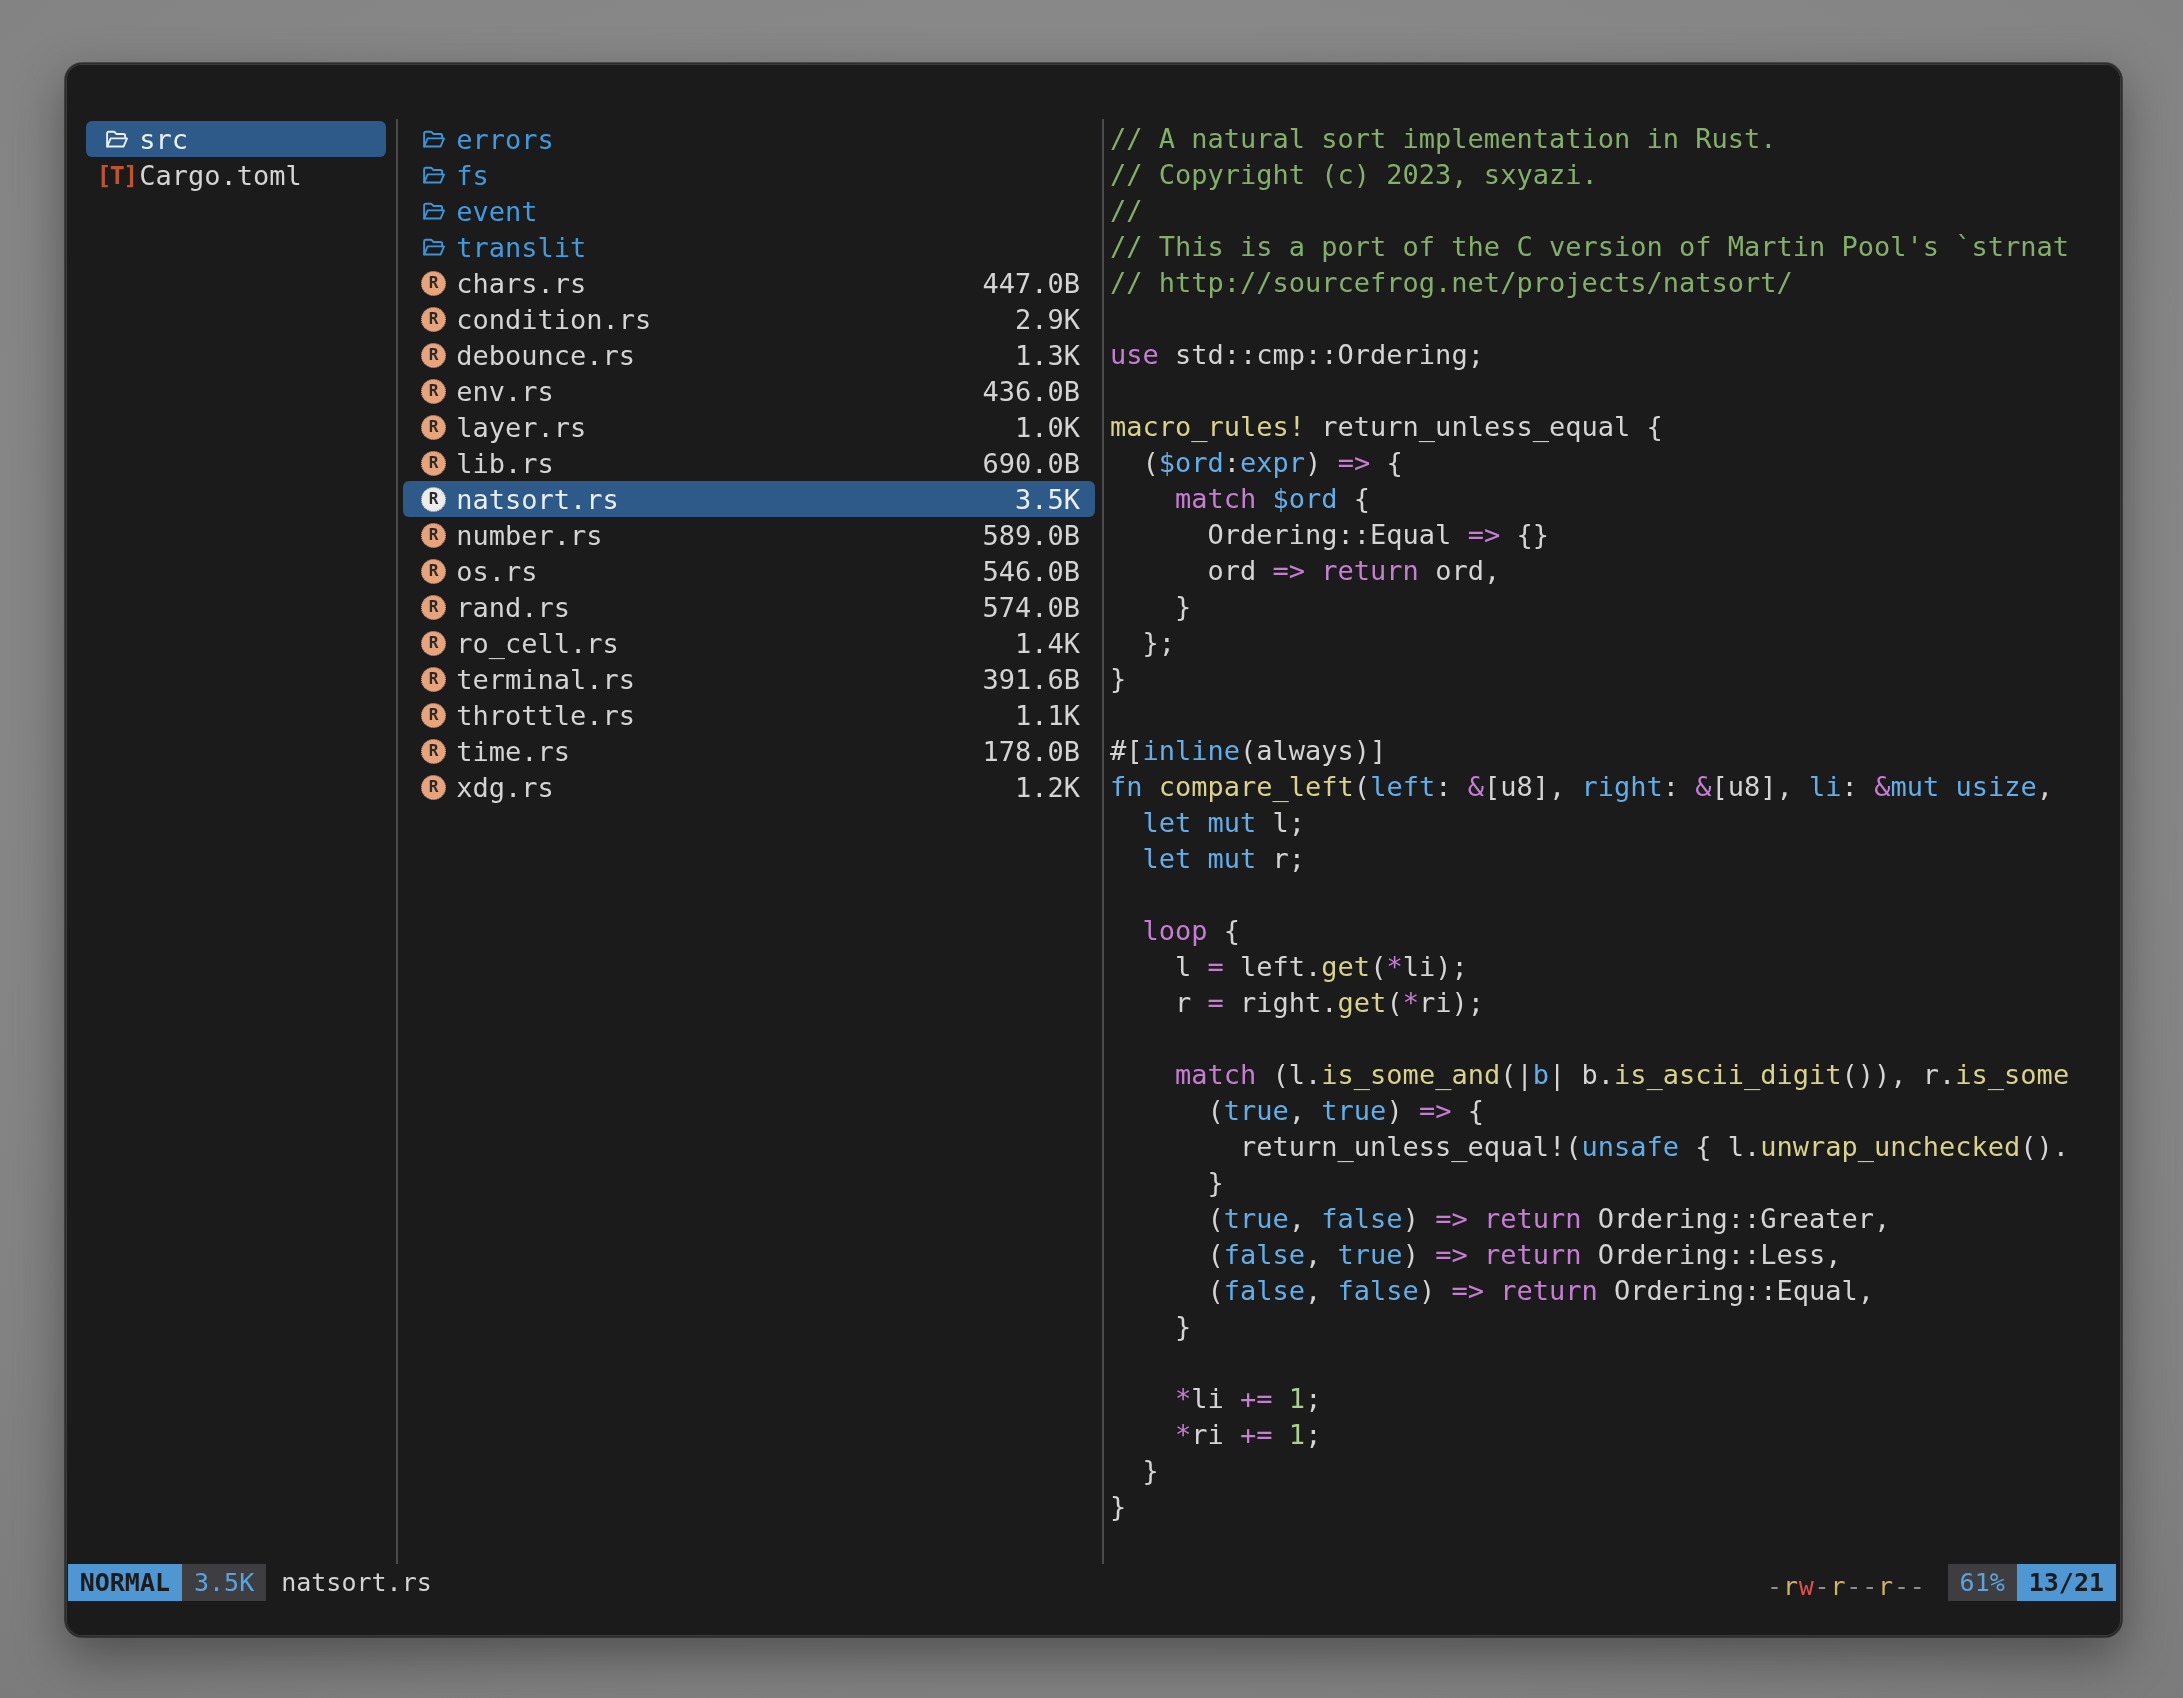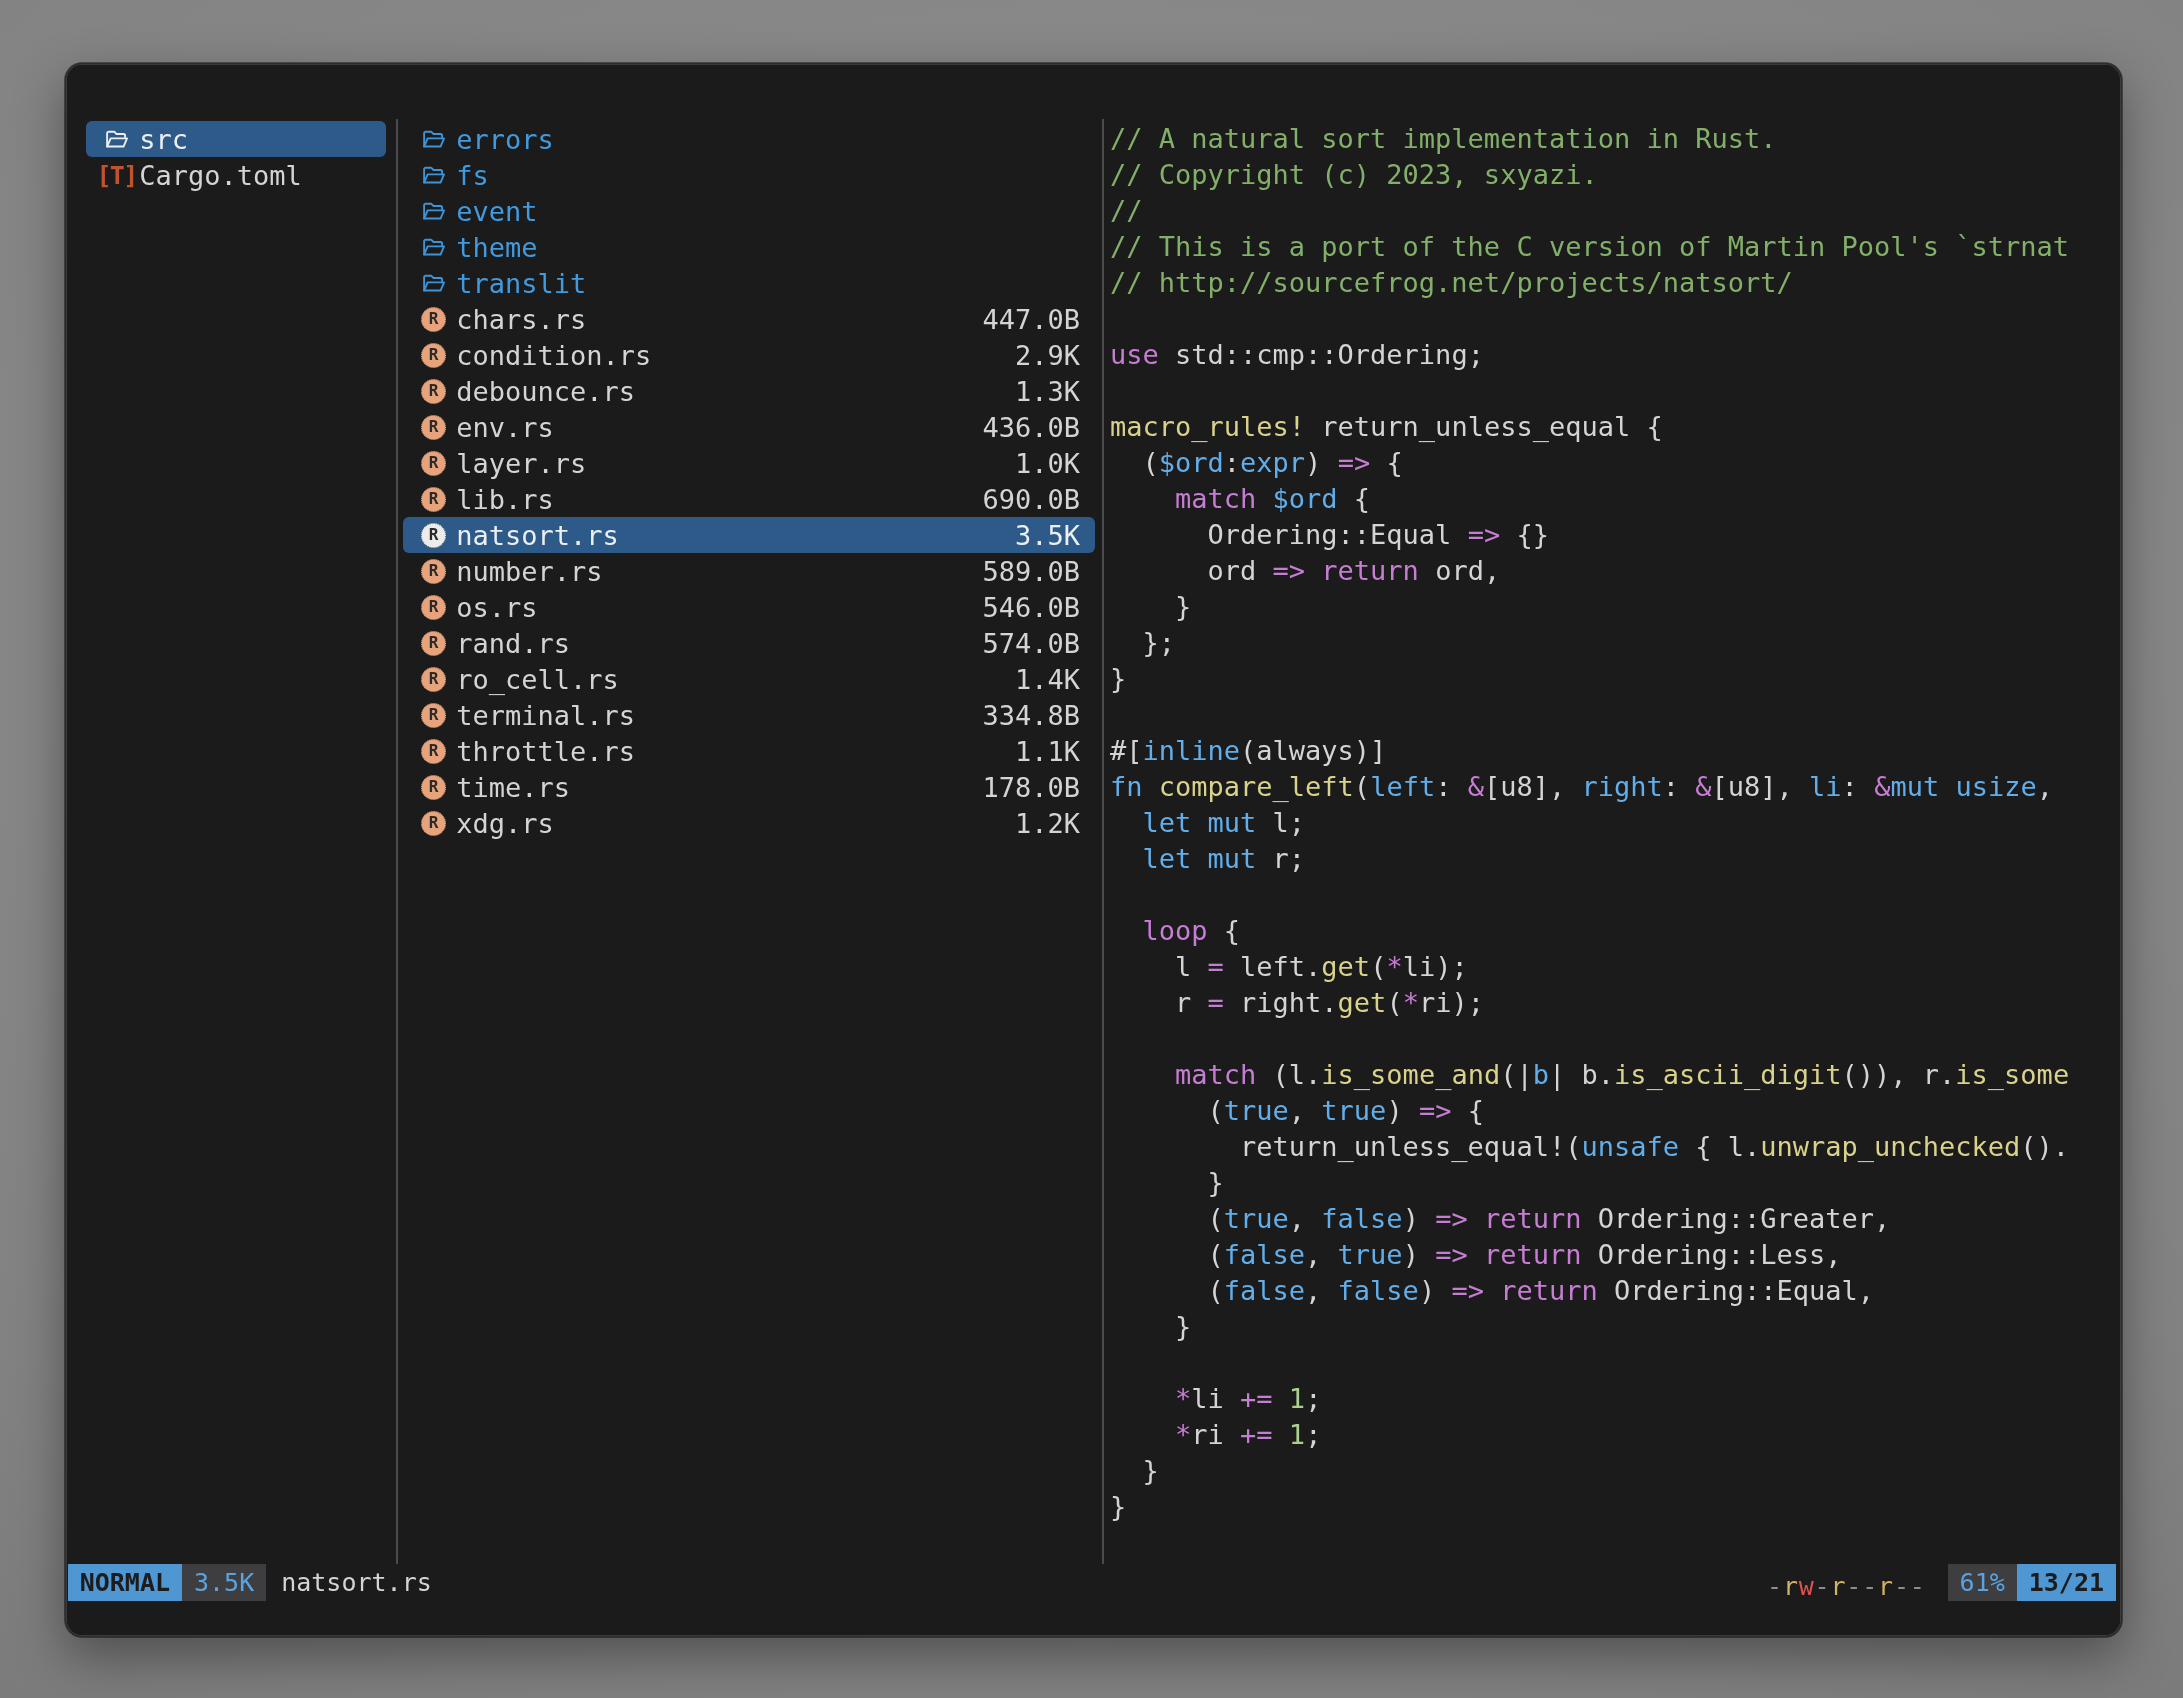--- a/index.html
+++ b/index.html
@@ -93,37 +93,33 @@
               <path d="M4 25 V8 c0-1.1 .9-2 2-2 h7 l3 3 h9 c1.1 0 2 .9 2 2 v2"></path>
               <path d="M4 25 l4.5-10.5 h21 L25 25 z"></path>
             </svg></span><span class="name">fs</span><span class="size"></span></div>
         <div class="row dir"><span class="ic"><svg viewBox="0 0 32 32" width="25" height="25" fill="none" stroke="currentColor" stroke-width="2.4" stroke-linejoin="round" stroke-linecap="round">
               <path d="M4 25 V8 c0-1.1 .9-2 2-2 h7 l3 3 h9 c1.1 0 2 .9 2 2 v2"></path>
               <path d="M4 25 l4.5-10.5 h21 L25 25 z"></path>
             </svg></span><span class="name">event</span><span class="size"></span></div>
         <div class="row dir"><span class="ic"><svg viewBox="0 0 32 32" width="25" height="25" fill="none" stroke="currentColor" stroke-width="2.4" stroke-linejoin="round" stroke-linecap="round">
               <path d="M4 25 V8 c0-1.1 .9-2 2-2 h7 l3 3 h9 c1.1 0 2 .9 2 2 v2"></path>
               <path d="M4 25 l4.5-10.5 h21 L25 25 z"></path>
-            </svg></span><span class="name">theme</span><span class="size"></span></div>
-        <div class="row dir"><span class="ic"><svg viewBox="0 0 32 32" width="25" height="25" fill="none" stroke="currentColor" stroke-width="2.4" stroke-linejoin="round" stroke-linecap="round">
-              <path d="M4 25 V8 c0-1.1 .9-2 2-2 h7 l3 3 h9 c1.1 0 2 .9 2 2 v2"></path>
-              <path d="M4 25 l4.5-10.5 h21 L25 25 z"></path>
             </svg></span><span class="name">translit</span><span class="size"></span></div>
         <div class="row rust"><span class="ic"><span class="rust-circle">R</span></span><span class="name">chars.rs</span><span class="size">447.0B</span></div>
         <div class="row rust"><span class="ic"><span class="rust-circle">R</span></span><span class="name">condition.rs</span><span class="size">2.9K</span></div>
         <div class="row rust"><span class="ic"><span class="rust-circle">R</span></span><span class="name">debounce.rs</span><span class="size">1.3K</span></div>
         <div class="row rust"><span class="ic"><span class="rust-circle">R</span></span><span class="name">env.rs</span><span class="size">436.0B</span></div>
         <div class="row rust"><span class="ic"><span class="rust-circle">R</span></span><span class="name">layer.rs</span><span class="size">1.0K</span></div>
         <div class="row rust"><span class="ic"><span class="rust-circle">R</span></span><span class="name">lib.rs</span><span class="size">690.0B</span></div>
         <div class="row rust selected"><span class="ic"><span class="rust-circle">R</span></span><span class="name">natsort.rs</span><span class="size">3.5K</span></div>
         <div class="row rust"><span class="ic"><span class="rust-circle">R</span></span><span class="name">number.rs</span><span class="size">589.0B</span></div>
         <div class="row rust"><span class="ic"><span class="rust-circle">R</span></span><span class="name">os.rs</span><span class="size">546.0B</span></div>
         <div class="row rust"><span class="ic"><span class="rust-circle">R</span></span><span class="name">rand.rs</span><span class="size">574.0B</span></div>
         <div class="row rust"><span class="ic"><span class="rust-circle">R</span></span><span class="name">ro_cell.rs</span><span class="size">1.4K</span></div>
-        <div class="row rust"><span class="ic"><span class="rust-circle">R</span></span><span class="name">terminal.rs</span><span class="size">334.8B</span></div>
+        <div class="row rust"><span class="ic"><span class="rust-circle">R</span></span><span class="name">terminal.rs</span><span class="size">391.6B</span></div>
         <div class="row rust"><span class="ic"><span class="rust-circle">R</span></span><span class="name">throttle.rs</span><span class="size">1.1K</span></div>
         <div class="row rust"><span class="ic"><span class="rust-circle">R</span></span><span class="name">time.rs</span><span class="size">178.0B</span></div>
         <div class="row rust"><span class="ic"><span class="rust-circle">R</span></span><span class="name">xdg.rs</span><span class="size">1.2K</span></div>
       </div>
     <div class="pane pane-preview code" id="preview-pane"><div class="line"><span class="tok-c">// A natural sort implementation in Rust.</span></div><div class="line"><span class="tok-c">// Copyright (c) 2023, sxyazi.</span></div><div class="line"><span class="tok-c">//</span></div><div class="line"><span class="tok-c">// This is a port of the C version of Martin Pool's `strnat</span></div><div class="line"><span class="tok-c">// http://sourcefrog.net/projects/natsort/</span></div><div class="line">&nbsp;</div><div class="line"><span class="tok-k">use</span><span class="tok-d"> std::cmp::Ordering;</span></div><div class="line">&nbsp;</div><div class="line"><span class="tok-f">macro_rules!</span><span class="tok-d"> return_unless_equal {</span></div><div class="line"><span class="tok-d">  (</span><span class="tok-b">$ord</span><span class="tok-d">:</span><span class="tok-b">expr</span><span class="tok-d">) </span><span class="tok-k">=&gt;</span><span class="tok-d"> {</span></div><div class="line"><span class="tok-d">    </span><span class="tok-k">match</span><span class="tok-d"> </span><span class="tok-b">$ord</span><span class="tok-d"> {</span></div><div class="line"><span class="tok-d">      Ordering::Equal </span><span class="tok-k">=&gt;</span><span class="tok-d"> {}</span></div><div class="line"><span class="tok-d">      ord </span><span class="tok-k">=&gt;</span><span class="tok-d"> </span><span class="tok-k">return</span><span class="tok-d"> ord,</span></div><div class="line"><span class="tok-d">    }</span></div><div class="line"><span class="tok-d">  };</span></div><div class="line"><span class="tok-d">}</span></div><div class="line">&nbsp;</div><div class="line"><span class="tok-d">#[</span><span class="tok-b">inline</span><span class="tok-d">(always)]</span></div><div class="line"><span class="tok-b">fn</span><span class="tok-d"> </span><span class="tok-f">compare_left</span><span class="tok-d">(</span><span class="tok-b">left</span><span class="tok-d">: </span><span class="tok-k">&amp;</span><span class="tok-d">[u8], </span><span class="tok-b">right</span><span class="tok-d">: </span><span class="tok-k">&amp;</span><span class="tok-d">[u8], </span><span class="tok-b">li</span><span class="tok-d">: </span><span class="tok-k">&amp;</span><span class="tok-b">mut</span><span class="tok-d"> </span><span class="tok-b">usize</span><span class="tok-d">,</span></div><div class="line"><span class="tok-d">  </span><span class="tok-b">let</span><span class="tok-d"> </span><span class="tok-b">mut</span><span class="tok-d"> l;</span></div><div class="line"><span class="tok-d">  </span><span class="tok-b">let</span><span class="tok-d"> </span><span class="tok-b">mut</span><span class="tok-d"> r;</span></div><div class="line">&nbsp;</div><div class="line"><span class="tok-d">  </span><span class="tok-k">loop</span><span class="tok-d"> {</span></div><div class="line"><span class="tok-d">    l </span><span class="tok-k">=</span><span class="tok-d"> left.</span><span class="tok-f">get</span><span class="tok-d">(</span><span class="tok-k">*</span><span class="tok-d">li);</span></div><div class="line"><span class="tok-d">    r </span><span class="tok-k">=</span><span class="tok-d"> right.</span><span class="tok-f">get</span><span class="tok-d">(</span><span class="tok-k">*</span><span class="tok-d">ri);</span></div><div class="line">&nbsp;</div><div class="line"><span class="tok-d">    </span><span class="tok-k">match</span><span class="tok-d"> (l.</span><span class="tok-f">is_some_and</span><span class="tok-d">(|</span><span class="tok-b">b</span><span class="tok-d">| b.</span><span class="tok-f">is_ascii_digit</span><span class="tok-d">()), r.</span><span class="tok-f">is_some</span></div><div class="line"><span class="tok-d">      (</span><span class="tok-b">true</span><span class="tok-d">, </span><span class="tok-b">true</span><span class="tok-d">) </span><span class="tok-k">=&gt;</span><span class="tok-d"> {</span></div><div class="line"><span class="tok-d">        return_unless_equal!(</span><span class="tok-b">unsafe</span><span class="tok-d"> { l.</span><span class="tok-f">unwrap_unchecked</span><span class="tok-d">().</span></div><div class="line"><span class="tok-d">      }</span></div><div class="line"><span class="tok-d">      (</span><span class="tok-b">true</span><span class="tok-d">, </span><span class="tok-b">false</span><span class="tok-d">) </span><span class="tok-k">=&gt;</span><span class="tok-d"> </span><span class="tok-k">return</span><span class="tok-d"> Ordering::Greater,</span></div><div class="line"><span class="tok-d">      (</span><span class="tok-b">false</span><span class="tok-d">, </span><span class="tok-b">true</span><span class="tok-d">) </span><span class="tok-k">=&gt;</span><span class="tok-d"> </span><span class="tok-k">return</span><span class="tok-d"> Ordering::Less,</span></div><div class="line"><span class="tok-d">      (</span><span class="tok-b">false</span><span class="tok-d">, </span><span class="tok-b">false</span><span class="tok-d">) </span><span class="tok-k">=&gt;</span><span class="tok-d"> </span><span class="tok-k">return</span><span class="tok-d"> Ordering::Equal,</span></div><div class="line"><span class="tok-d">    }</span></div><div class="line">&nbsp;</div><div class="line"><span class="tok-d">    </span><span class="tok-k">*</span><span class="tok-d">li </span><span class="tok-k">+=</span><span class="tok-d"> </span><span class="tok-n">1</span><span class="tok-d">;</span></div><div class="line"><span class="tok-d">    </span><span class="tok-k">*</span><span class="tok-d">ri </span><span class="tok-k">+=</span><span class="tok-d"> </span><span class="tok-n">1</span><span class="tok-d">;</span></div><div class="line"><span class="tok-d">  }</span></div><div class="line"><span class="tok-d">}</span></div></div>
 
     <div class="statusbar">
       <div class="badge mode">NORMAL</div>
       <div class="badge chip">3.5K</div>
       <div class="fname">natsort.rs</div>

